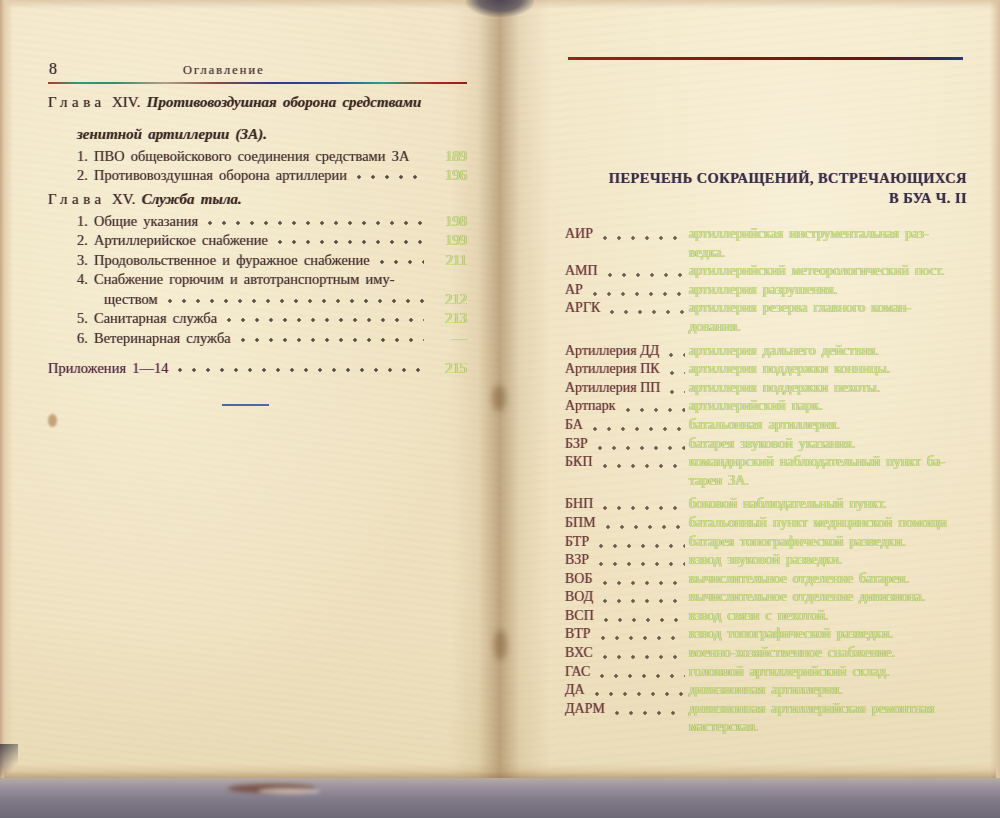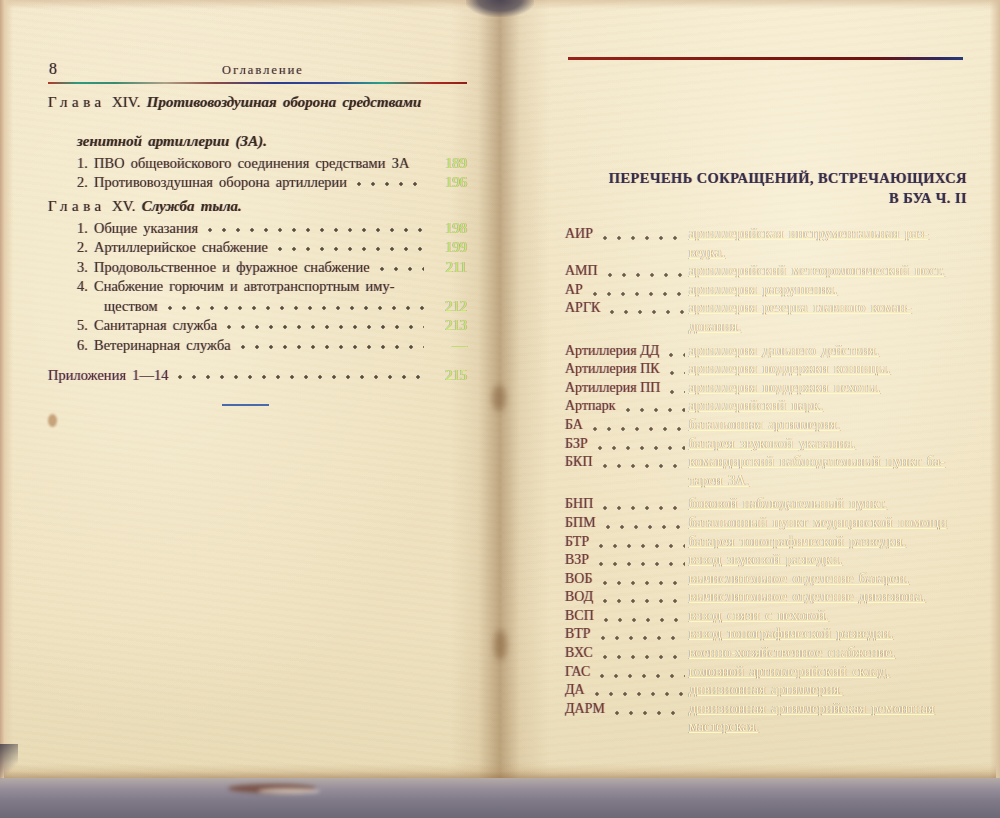--- a/index.html
+++ b/index.html
@@ -72,37 +72,37 @@
   
   .stain1 { left:48px; top:414px; width:9px; height:13px; background:rgba(156,94,44,0.5); border-radius:50%; filter:blur(1px); }
   .smudge { left:228px; top:784px; width:88px; height:9px; background:rgba(108,54,30,0.65); border-radius:50%; filter:blur(2px); }
   .glint  { left:258px; top:788px; width:62px; height:6px; background:rgba(236,229,216,0.65); border-radius:50%; filter:blur(2px); }
 
   
   .ink { text-shadow:0.7px 0 rgba(185,60,45,0.33), -0.7px 0 rgba(45,80,170,0.33); }
 
   
   .pageno { left:49px; top:60px; font-size:16px; color:#3a332a; }
-  .runhead { left:183px; top:63px; width:160px; text-align:center; font-size:12.5px; letter-spacing:2px; color:#4a4034; }
+  .runhead { left:183px; top:63px; width:160px; text-align:left; font-size:12.5px; letter-spacing:2px; color:#4a4034; }
   .rule-left {
     left:48px; top:82px; width:419px; height:2.4px;
     background:linear-gradient(90deg,#b23828 0%,#2e9a7e 7%,#3a8a70 16%,#b0a088 28%,#8a4a44 40%,#2c3a8c 54%,#344a9a 68%,#2aa38a 80%,#b02820 92%,#8c2018 100%);
   }
 
   
   .toc { left:48px; top:94px; width:419px; font-size:14.5px; color:#453a2b; word-spacing:2.5px; }
   .toc-row { display:flex; align-items:baseline; line-height:14px; margin-top:3.5px; margin-left:29px; }
   .toc-row.chapter {
     display:block; margin-left:0; margin-top:9px;
     font-size:15px; line-height:17px; color:#3a3020;
   }
   .toc-row.chapter:first-child { margin-top:0; }
   .toc-row.chapter .sp { letter-spacing:4.5px; }
   .toc-row.chapter .tt, .toc-row.chapter-cont .tt { font-weight:bold;font-style:italic; }
-  .toc-row.chapter-cont { display:block; margin-left:29px; margin-top:22px; font-size:15px; line-height:17px; color:#3a3020; }
+  .toc-row.chapter-cont { display:block; margin-left:29px; margin-top:15px; font-size:15px; line-height:17px; color:#3a3020; }
   .toc-row.item-cont { margin-left:56px; }
   .toc-row.appendix { margin-left:0; margin-top:14px; line-height:15px; color:#533340; }
   .toc-row .tx { white-space:nowrap; }
   .toc-row .pg { width:38px; flex:none; text-align:right; color:#bef264; }
   .dots {
     flex:1; height:14px; margin:0 5px 0 7px;
     background-image:radial-gradient(circle at 5px 11px, rgba(62,50,40,0.85) 1.4px, transparent 2.1px);
     background-size:14px 14px; background-repeat:repeat-x;
   }
   .dots.nodots { background:none; }
@@ -117,21 +117,21 @@
   .abbr { left:565px; top:225px; width:400px; font-size:14px; }
   .abbr-row { display:flex; line-height:18.6px;align-items:center; }
   .abbr-row.gap { margin-top:5px; }
   .term-wrap { width:124px; flex:none; display:flex; align-self:flex-start; }
   .term { color:#713f33; white-space:nowrap; }
   .tdots {
     flex:1; height:18px; margin:0 4px 0 7px;
     background-image:radial-gradient(circle at 5px 13px, rgba(72,56,44,0.8) 1.4px, transparent 2.1px);
     background-size:14px 18px; background-repeat:repeat-x;
   }
-  .def { flex:1; white-space:pre-line; color:#fef9c3; word-spacing:2.5px;text-decoration:underline; }
+  .def { flex:1; white-space:pre-line; color:#bef264; word-spacing:2.5px; }
 </style>
 </head>
 <body>
 
 <div class="abs page page-left"></div>
 <div class="abs page page-right"></div>
 
 <div class="abs edge-top"></div>
 <div class="abs edge-left"></div>
 <div class="abs edge-right"></div>

